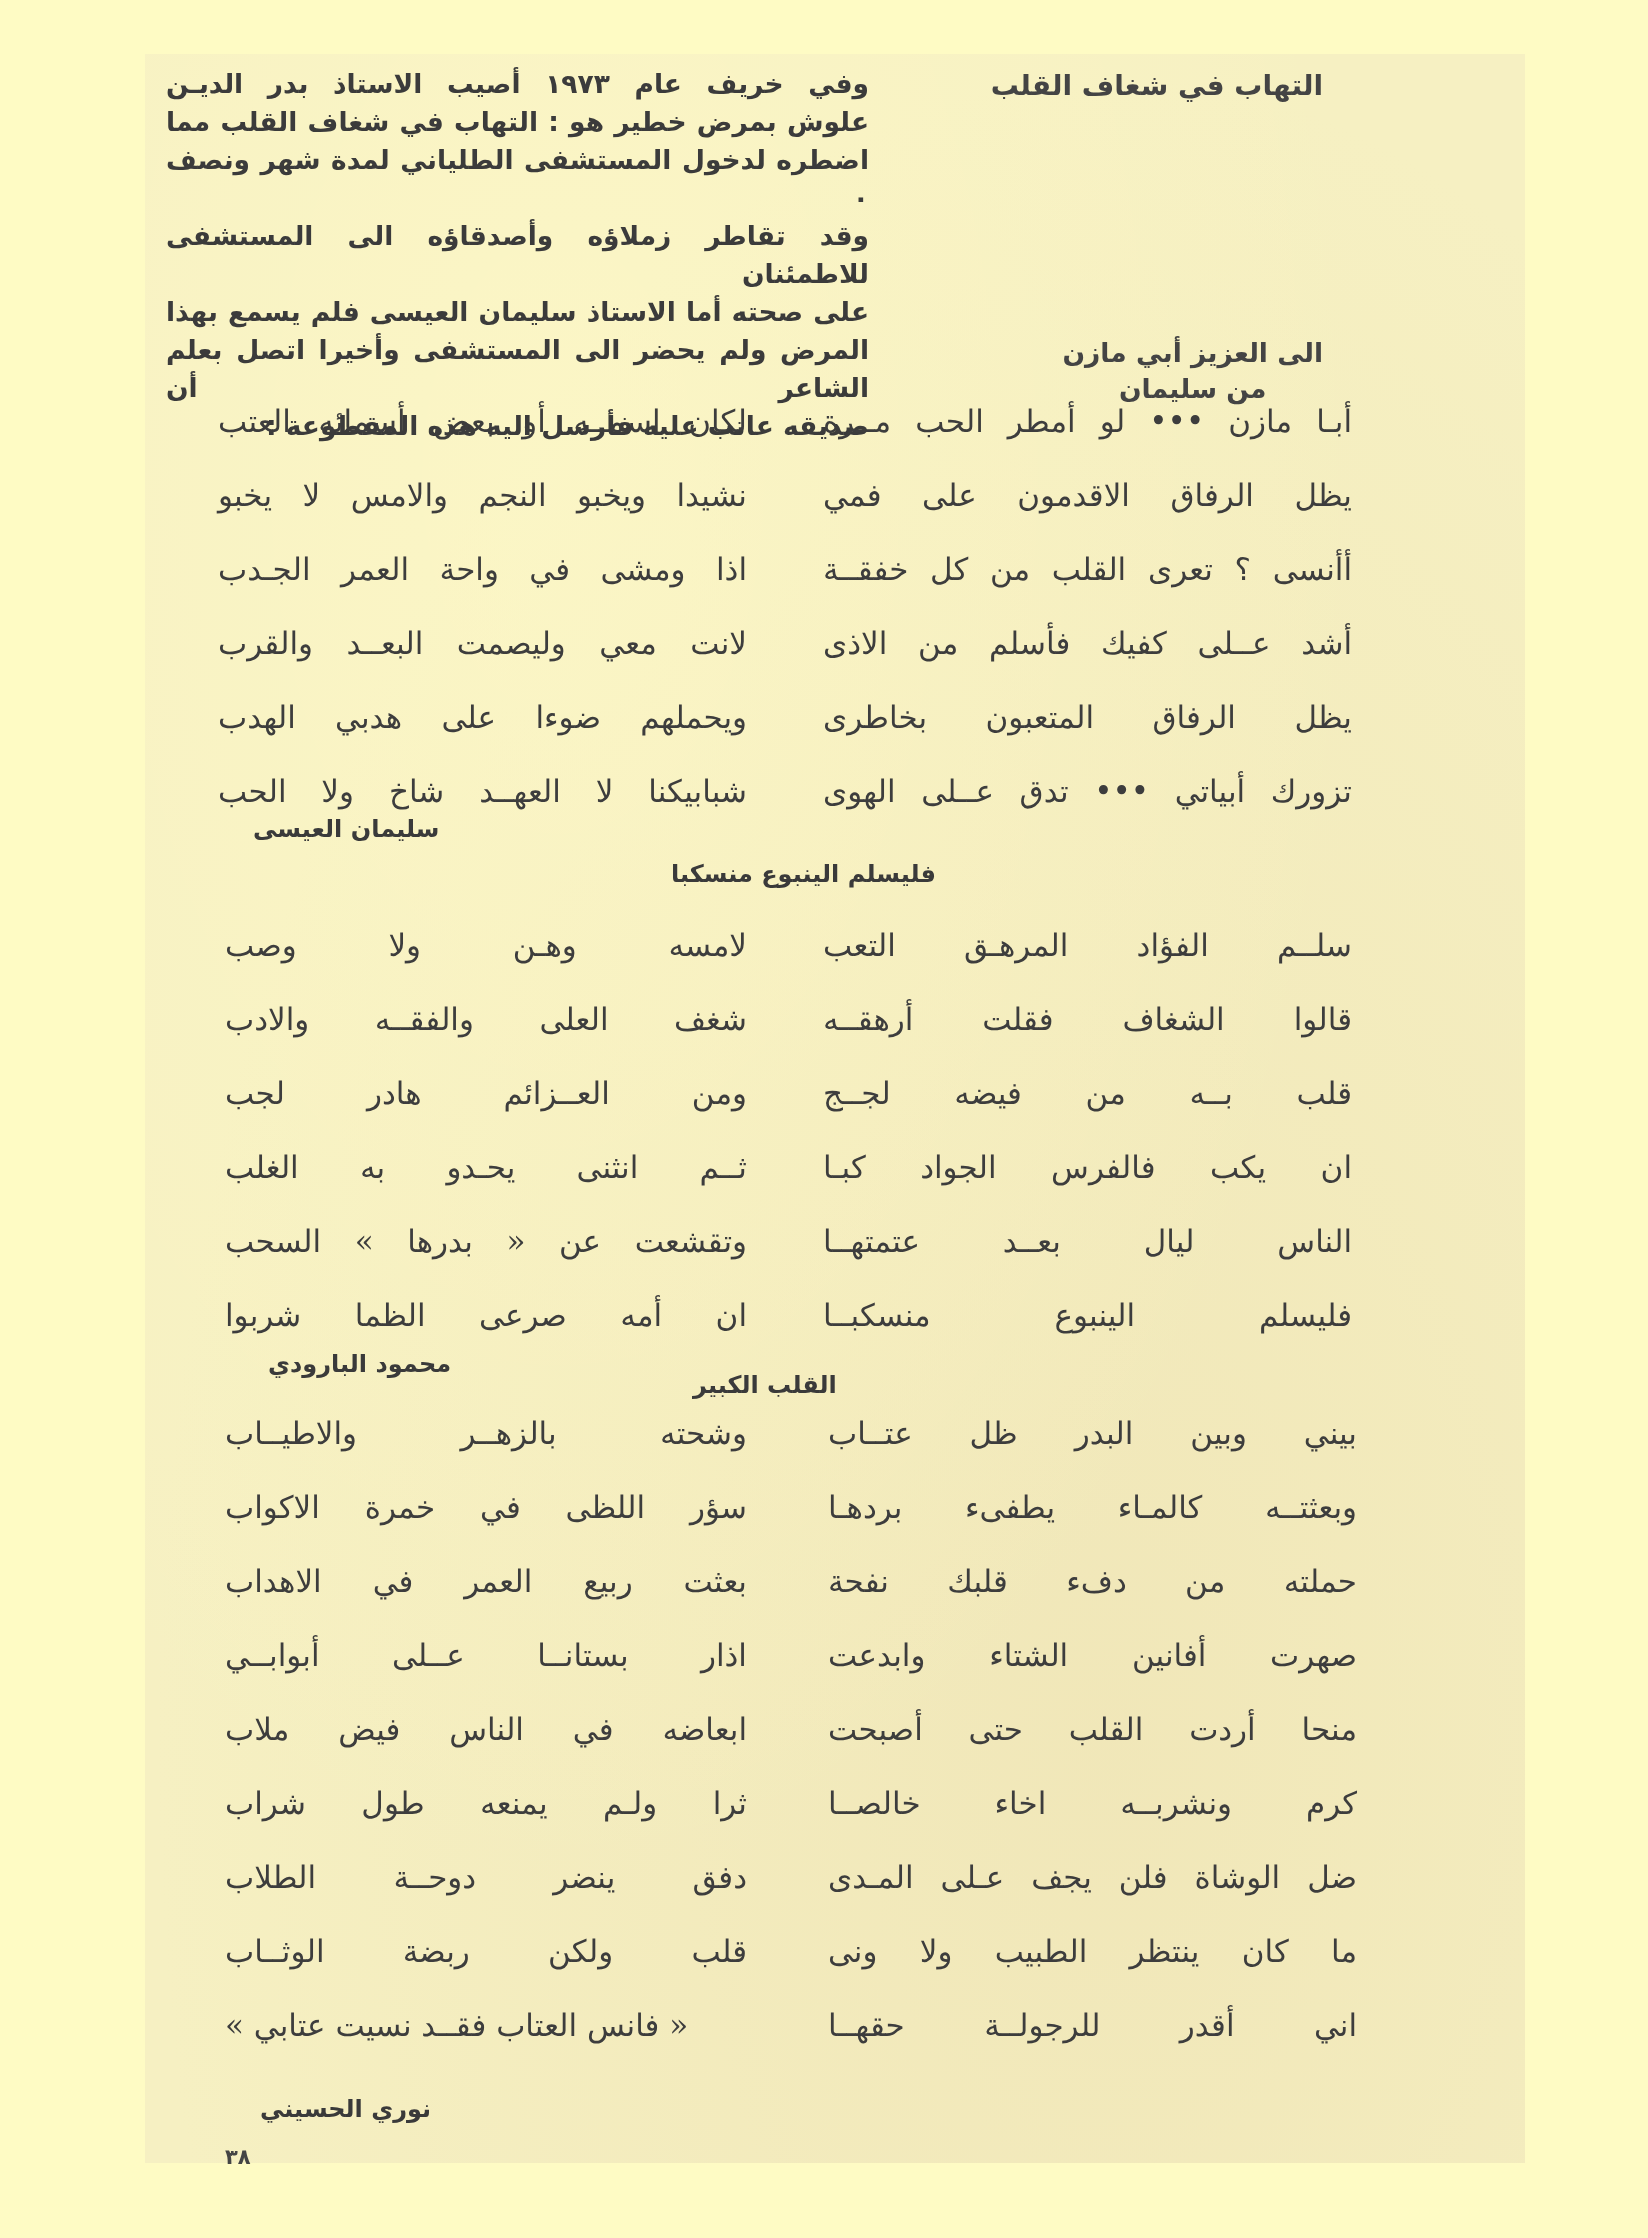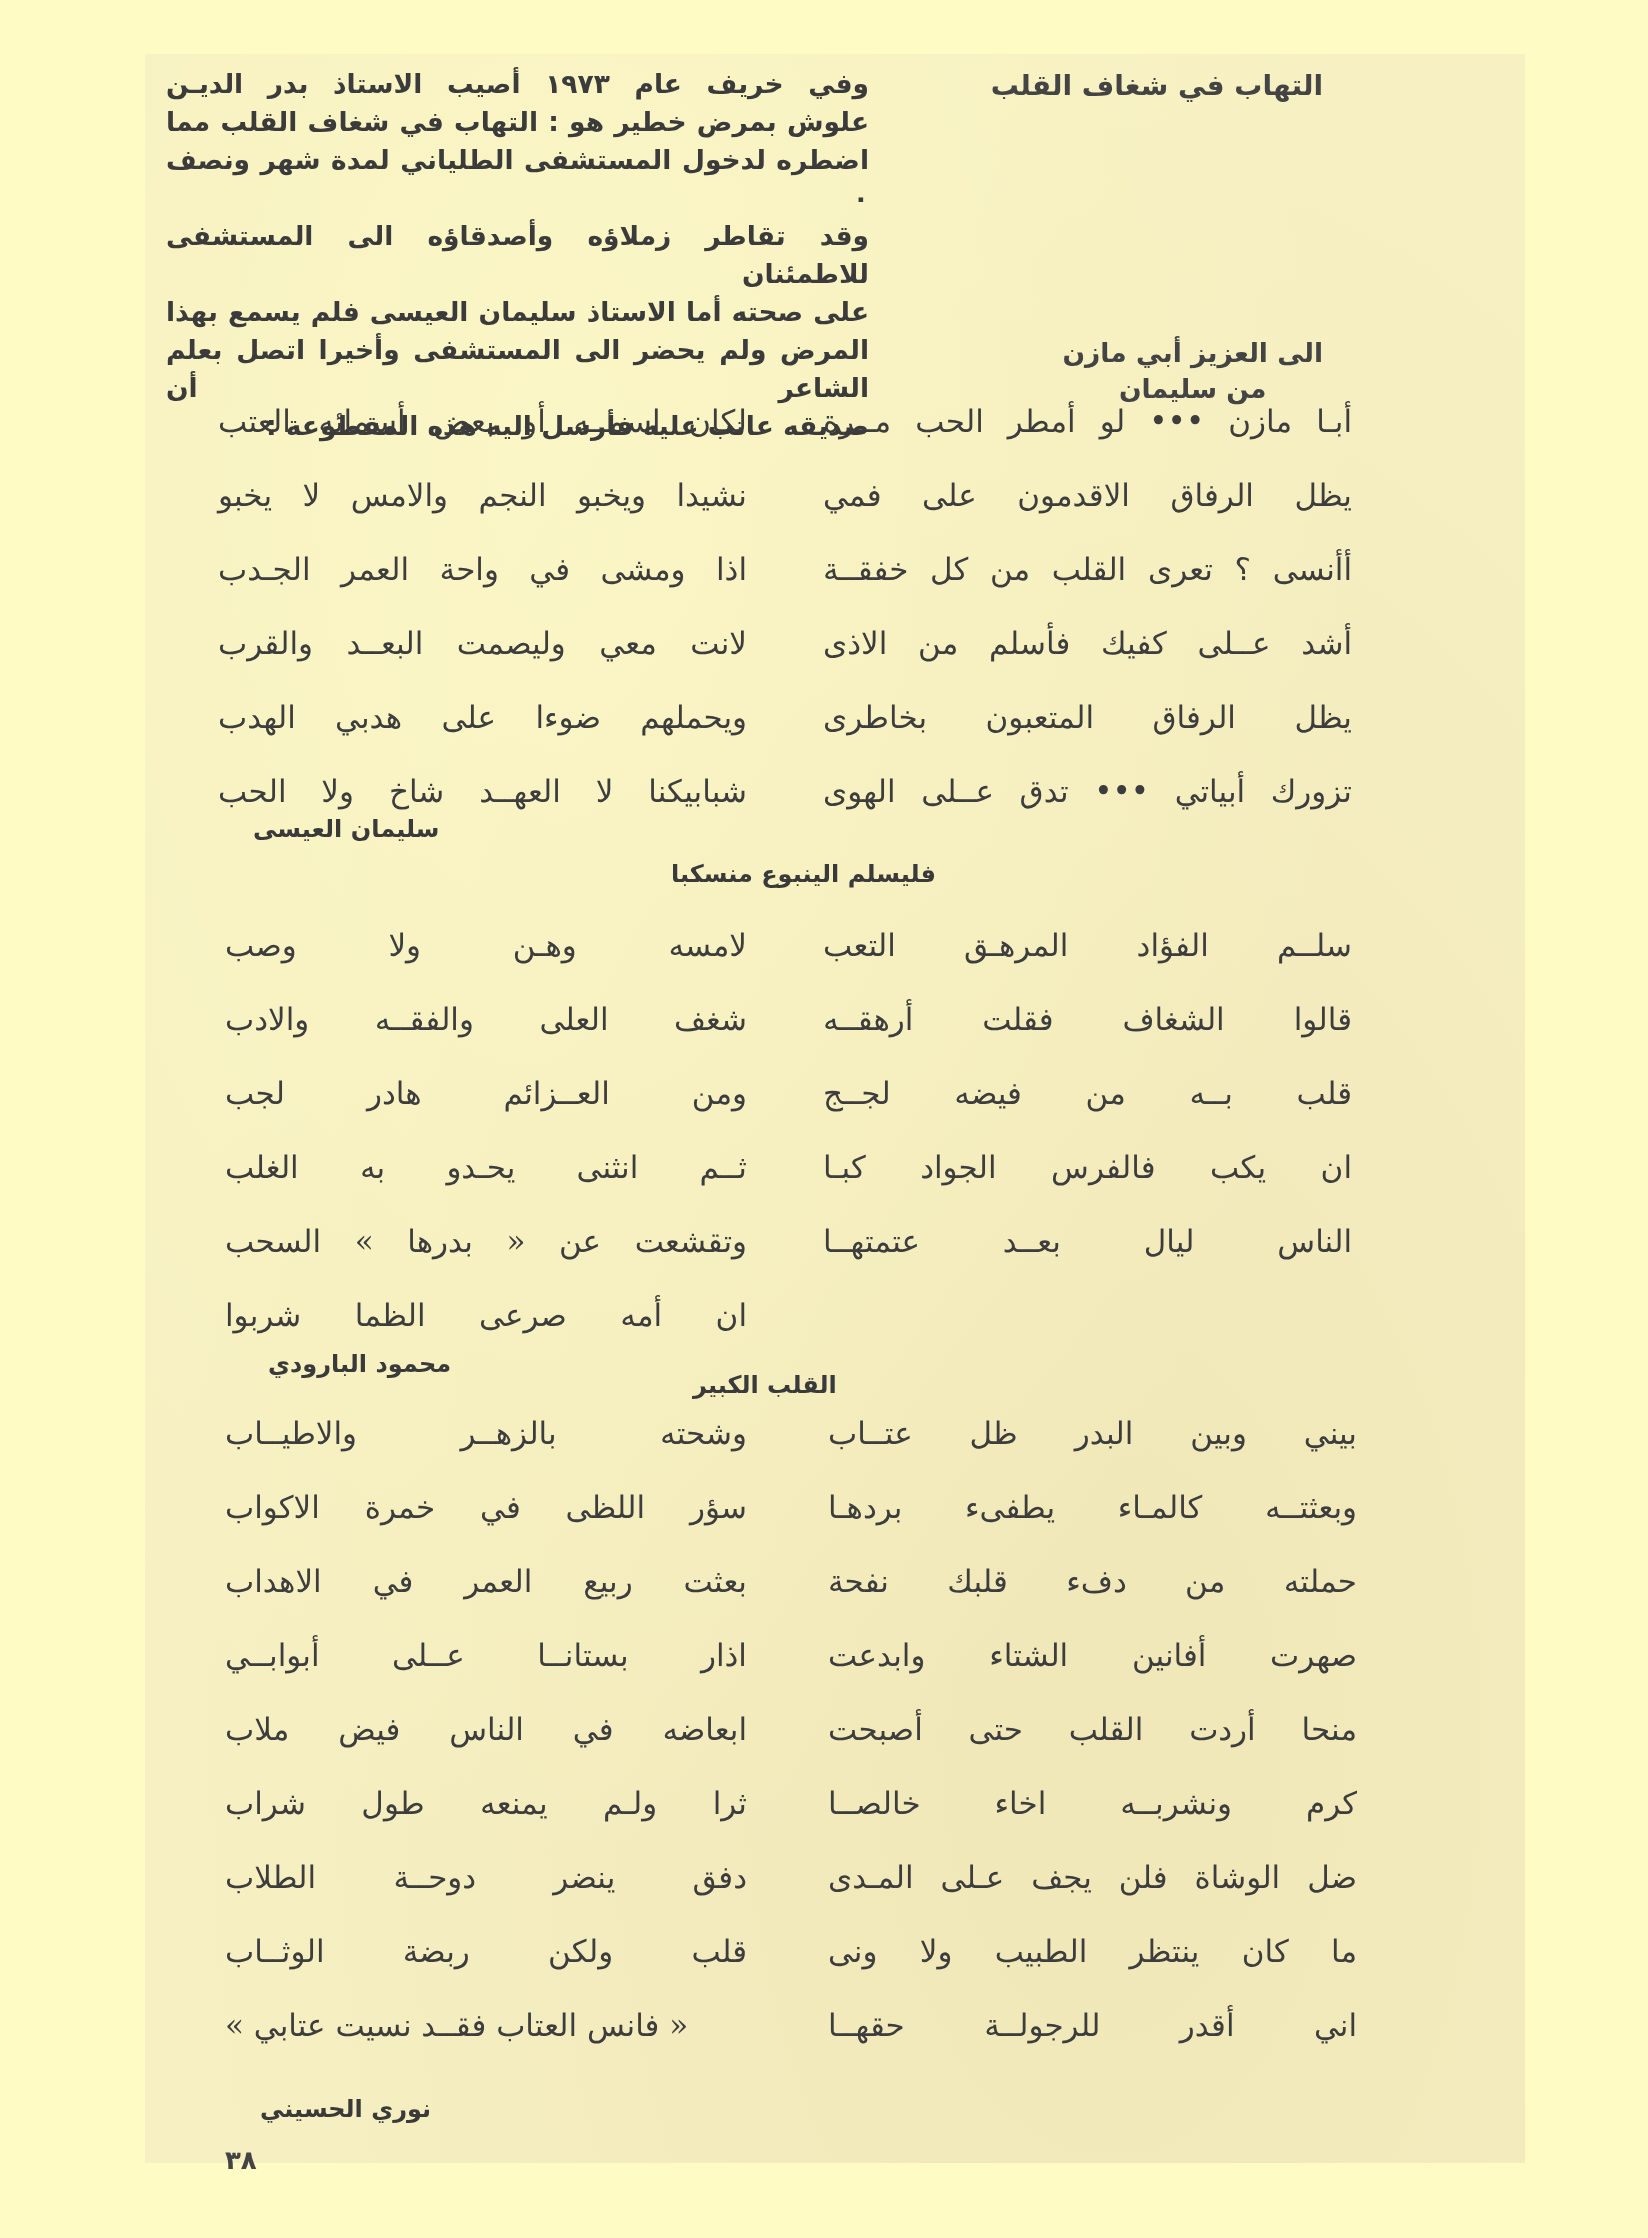--- a/index.html
+++ b/index.html
@@ -20,21 +20,21 @@
   .abs { position:absolute; direction:rtl; white-space:nowrap; }
   .title { font-weight:bold; font-size:28px; color:#444; }
   .intro { font-weight:bold; font-size:26.5px; line-height:38px; color:#3b3b3b; text-align:justify; width:703px; white-space:normal; }
   .intro div { text-align-last:justify; }
   .intro div.last { text-align-last:right; }
   .dedic { font-weight:bold; font-size:26.5px; line-height:36px; color:#444; text-align:center;margin-top:48px; }
   .verse { font-family:"DejaVu Serif", serif; font-size:31px; line-height:74px; color:#3d3d3d; }
   .verse div { text-align:justify; text-align-last:justify; height:74px; }
   .sig { font-weight:bold; font-size:24px; color:#3a3a3a; }
   .subhead { font-weight:bold; font-size:24px; color:#3a3a3a; }
-  .pnum { font-weight:bold; font-size:26px; color:#444; direction:ltr; }
+  .pnum { font-weight:bold; font-size:21px; color:#444; direction:ltr; }
 </style>
 </head>
 <body>
 
 <div class="page">
 
   <div class="abs title" style="right:202px; top:15.3px;">التهاب في شغاف القلب</div>
 
   <div class="abs intro" style="left:21px; top:11px;">
     <div>وفي خريف عام ١٩٧٣ أصيب الاستاذ بدر الديـن</div>
@@ -69,20 +69,21 @@
   </div>
   <div class="abs sig" style="left:108px; top:761px;">سليمان العيسى</div>
 
   <div class="abs subhead" style="left:526px; top:806px;">فليسلم الينبوع منسكبا</div>
   <div class="abs verse" style="right:173px; top:854px; width:529px;">
     <div>سلــم الفؤاد المرهـق التعب</div>
     <div>قالوا الشغاف فقلت أرهقــه</div>
     <div>قلب بــه من فيضه لجــج</div>
     <div>ان يكب فالفرس الجواد كبـا</div>
     <div>الناس ليال بعــد عتمتهــا</div>
+    <div>فليسلم الينبوع منسكبــا</div>
   </div>
   <div class="abs verse" style="left:80px; top:854px; width:522px;">
     <div>لامسه وهـن ولا وصب</div>
     <div>شغف العلى والفقــه والادب</div>
     <div>ومن العــزائم هادر لجب</div>
     <div>ثــم انثنى يحـدو به الغلب</div>
     <div>وتقشعت عن « بدرها » السحب</div>
     <div>ان أمه صرعى الظما شربوا</div>
   </div>
   <div class="abs sig" style="left:123px; top:1296px;">محمود البارودي</div>

